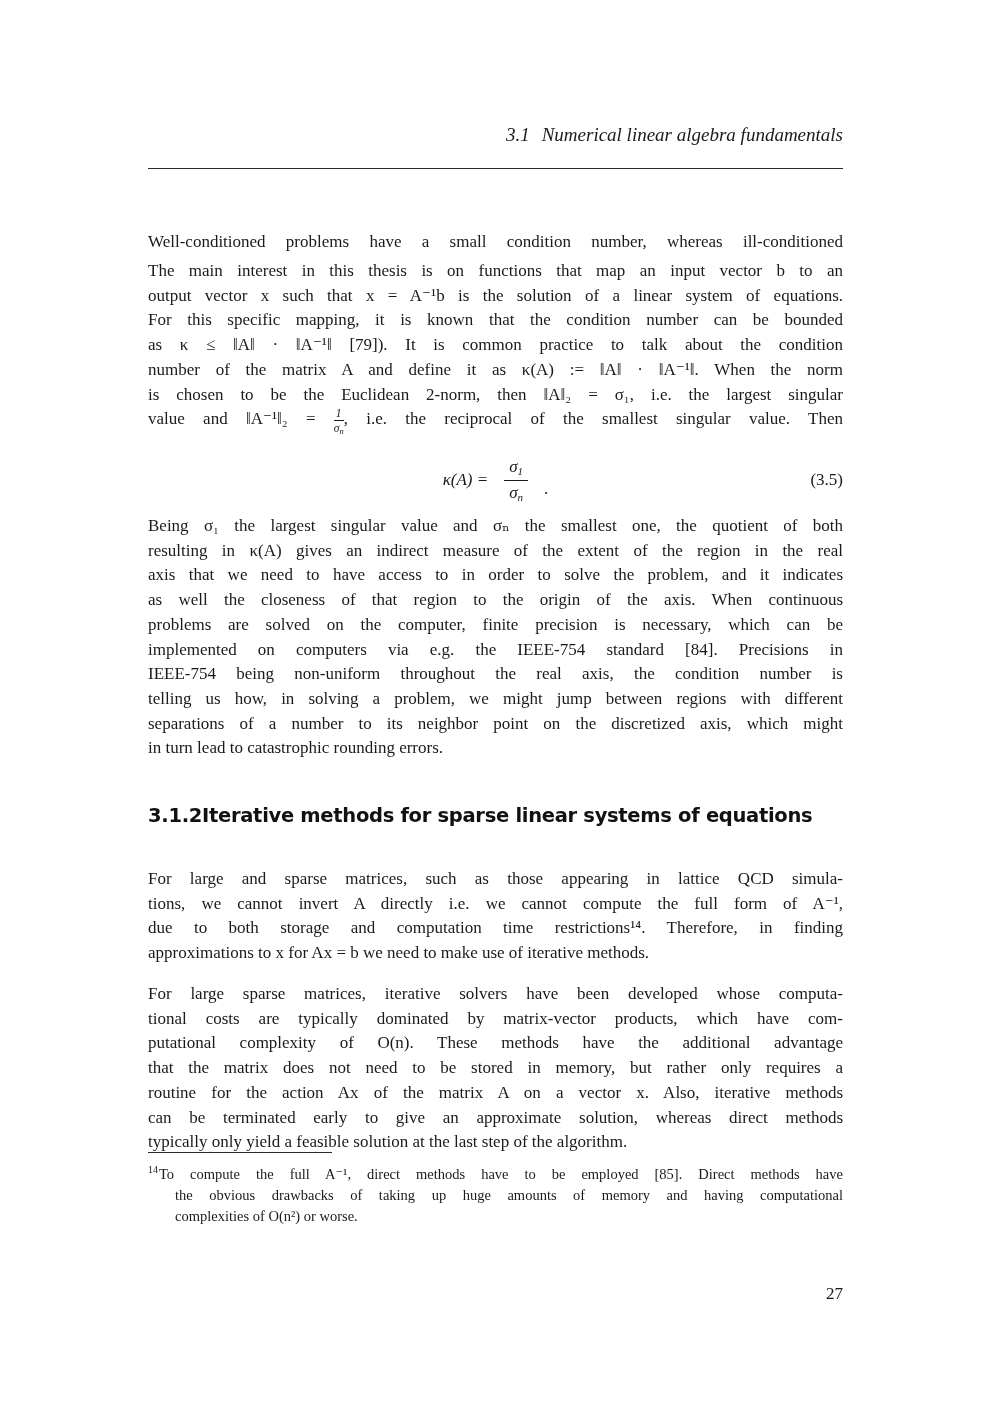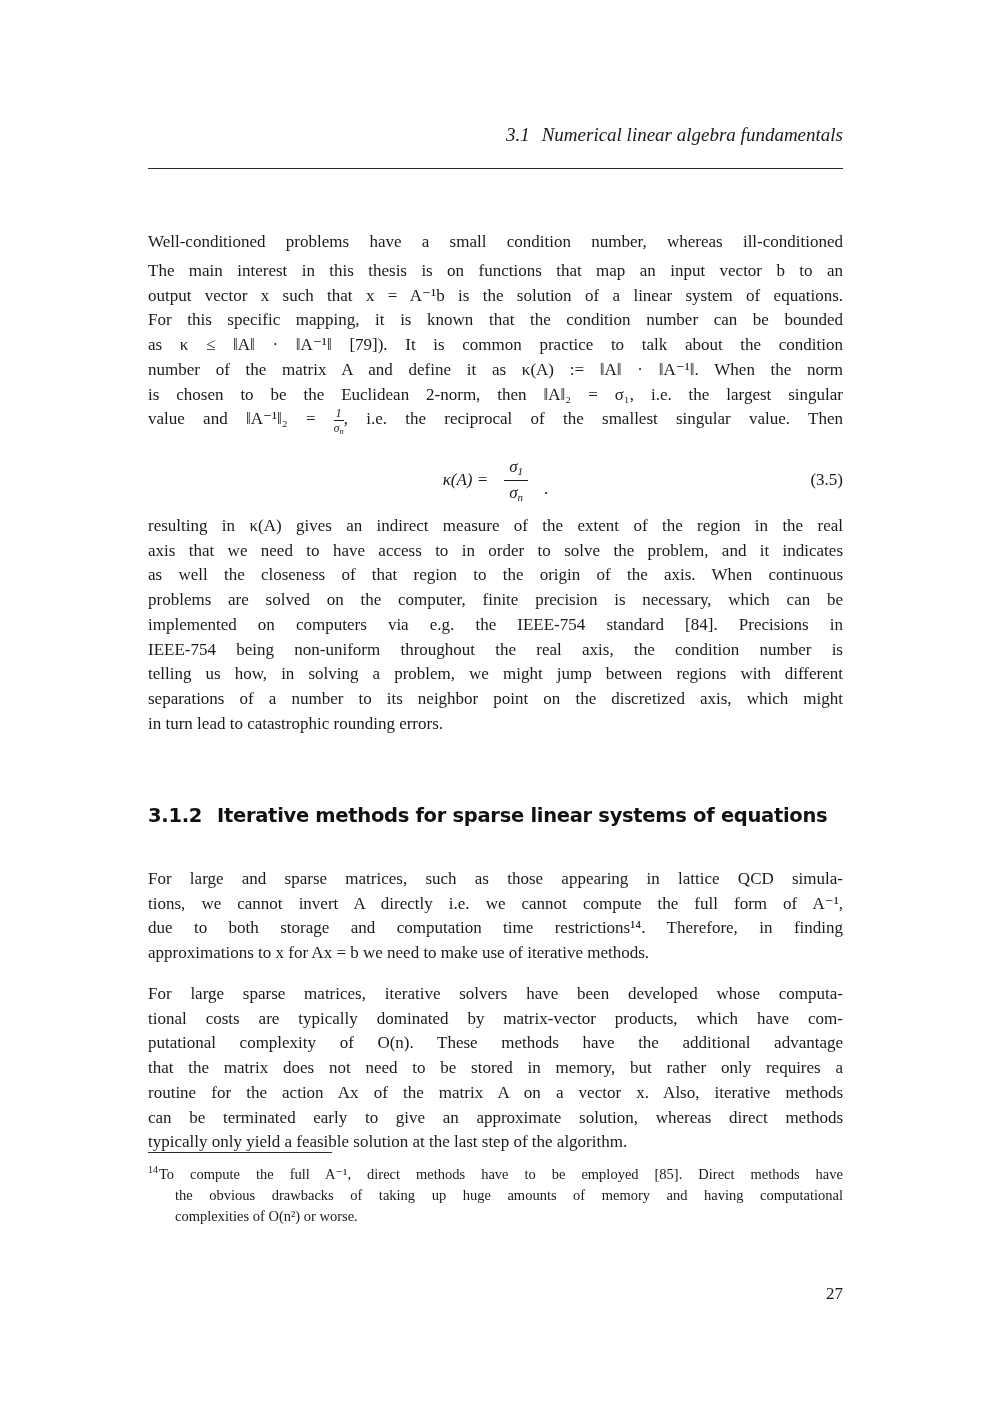--- a/index.html
+++ b/index.html
@@ -92,21 +92,21 @@
   
   .subsection {
     top: 804px;
     font-family: "DejaVu Sans", sans-serif;
     font-weight: bold;
     font-size: 19.5px;
     letter-spacing: -0.3px;
     white-space: nowrap;
     color: #111;
   }
-  .subsection .h-num { margin-right: 15px; }
+  .subsection .h-num { }
   
   .footnote { top: 1152px; font-size: 14.5px; }
   .fn-rule {
     width: 184px;
     border-top: 1px solid #2a2a2a;
     margin-bottom: 7px;
   }
   .fn-line {
     line-height: 20.8px;
     text-align: justify;
@@ -161,20 +161,21 @@
       <span class="frac">
         <span class="num"><span>σ</span><sub>1</sub></span>
         <span class="den"><span>σ</span><sub>n</sub></span>
       </span>
       <span class="eq-dot">.</span>
     </div>
     <span class="eq-tag">(3.5)</span>
   </div>
 
   <div class="block para" id="p3">
+    <div class="line">Being σ₁ the largest singular value and σₙ the smallest one, the quotient of both</div>
     <div class="line">resulting in κ(A) gives an indirect measure of the extent of the region in the real</div>
     <div class="line">axis that we need to have access to in order to solve the problem, and it indicates</div>
     <div class="line">as well the closeness of that region to the origin of the axis. When continuous</div>
     <div class="line">problems are solved on the computer, finite precision is necessary, which can be</div>
     <div class="line">implemented on computers via e.g. the IEEE-754 standard [84]. Precisions in</div>
     <div class="line">IEEE-754 being non-uniform throughout the real axis, the condition number is</div>
     <div class="line">telling us how, in solving a problem, we might jump between regions with different</div>
     <div class="line">separations of a number to its neighbor point on the discretized axis, which might</div>
     <div class="line last">in turn lead to catastrophic rounding errors.</div>
   </div>

